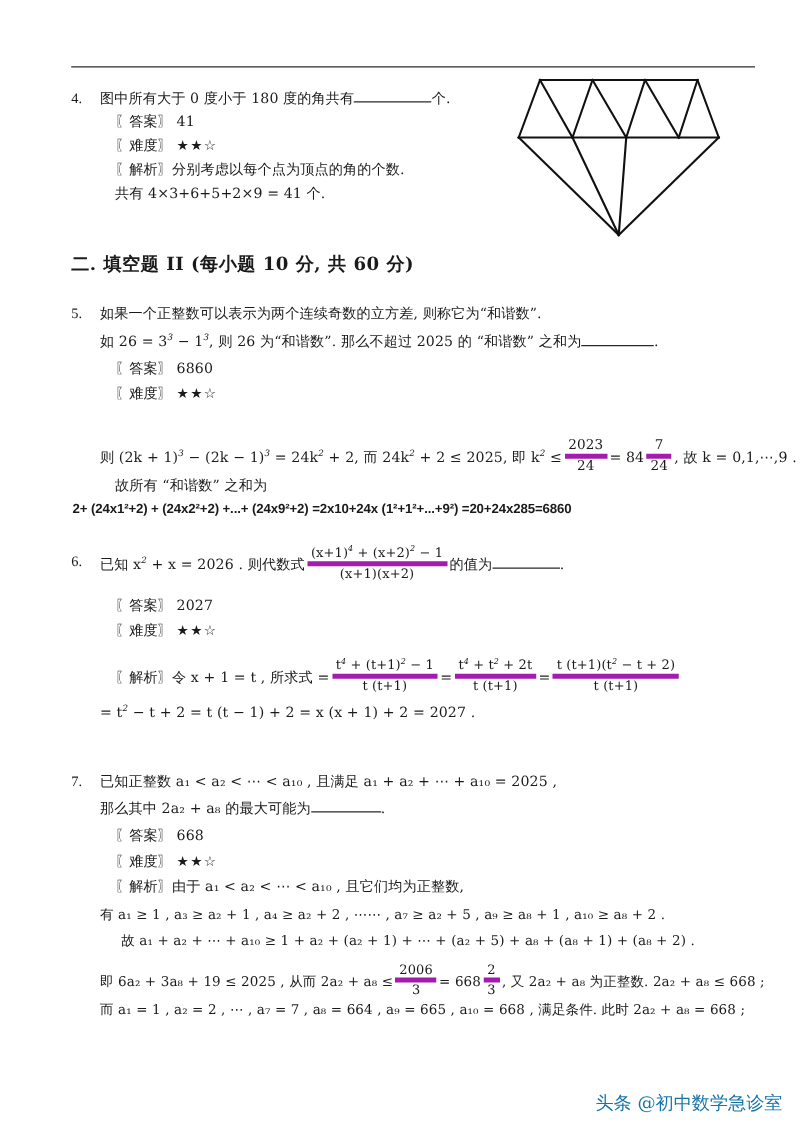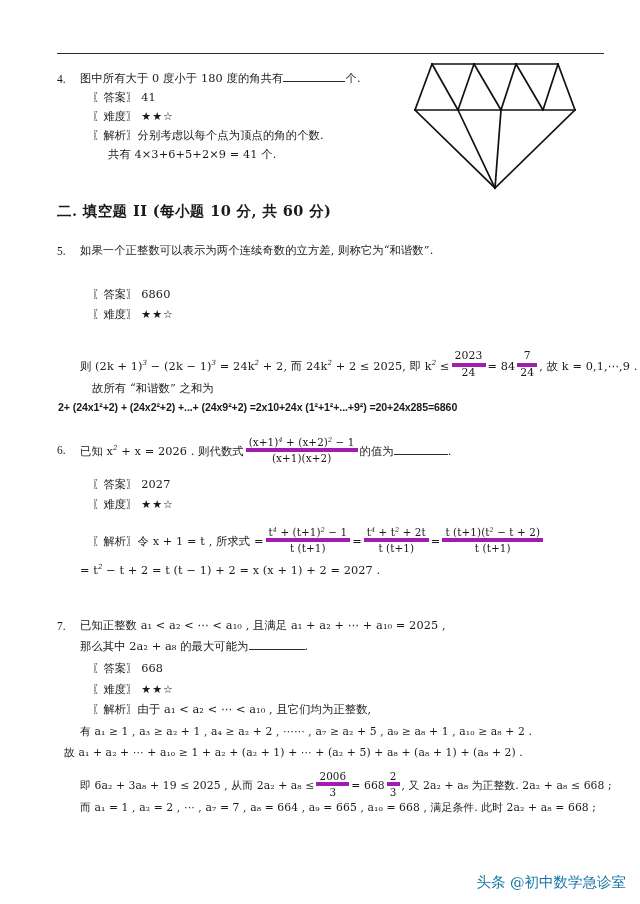--- a/index.html
+++ b/index.html
@@ -159,27 +159,30 @@
 
   <div class="blk cn" style="left:92px; top:111px;">
     <span>〖难度〗</span>
     <span class="stars">★★☆</span>
   </div>
 
   <div class="blk cn" style="left:92px; top:130px;">
     <span>〖解析〗</span><span>分别考虑以每个点为顶点的角的个数.</span>
   </div>
 
-  <div class="blk cn" style="left:108px; top:149px;">共有 4×3+6+5+2×9 = 41 个.</div>
+  <div class="blk cn" style="left:92px; top:149px;">共有 4×3+6+5+2×9 = 41 个.</div>
 
   <div class="sec-title" style="left:57px; top:202px;">二. 填空题 II  (每小题 10 分, 共 60 分)</div>
 
   <div class="qnum" style="left:57px; top:245px;">5.</div>
   <div class="blk cn" style="left:80px; top:245px;">如果一个正整数可以表示为两个连续奇数的立方差, 则称它为“和谐数”.</div>
 
+  <div class="blk cn" style="left:80px; top:267px;">
+    <span>如 26 = 3</span><sup class="e">3</sup><span> − 1</span><sup class="e">3</sup><span>, 则 26 为“和谐数”. 那么不超过 2025 的 “和谐数” 之和为</span><span class="blank-line" style="width:58px;"></span><span>.</span>
+  </div>
 
   <div class="blk cn" style="left:92px; top:289px;">
     <span>〖答案〗</span>
     <span>6860</span>
   </div>
 
   <div class="blk cn" style="left:92px; top:309px;">
     <span>〖难度〗</span>
     <span class="stars">★★☆</span>
   </div>
@@ -232,21 +235,21 @@
     <span>〖难度〗</span>
     <span class="stars">★★☆</span>
   </div>
 
   <div class="blk cn" style="left:92px; top:704px;">
     <span>〖解析〗</span><span>由于 a₁ &lt; a₂ &lt; ⋯ &lt; a₁₀ , 且它们均为正整数,</span>
   </div>
 
   <div class="blk cn" style="left:80px; top:727px; font-size:10.8px;">有 a₁ ≥ 1 ,  a₃ ≥ a₂ + 1 ,  a₄ ≥ a₂ + 2 ,  ⋯⋯ ,  a₇ ≥ a₂ + 5 ,  a₉ ≥ a₈ + 1 ,  a₁₀ ≥ a₈ + 2 .</div>
 
-  <div class="blk cn" style="left:64px; top:748px; font-size:10.8px;">故 a₁ + a₂ + ⋯ + a₁₀ ≥ 1 + a₂ + (a₂ + 1) + ⋯ + (a₂ + 5) + a₈ + (a₈ + 1) + (a₈ + 2) .</div>
+  <div class="blk cn" style="left:97px; top:748px; font-size:10.8px;">故 a₁ + a₂ + ⋯ + a₁₀ ≥ 1 + a₂ + (a₂ + 1) + ⋯ + (a₂ + 5) + a₈ + (a₈ + 1) + (a₈ + 2) .</div>
 
   <div class="blk cn" style="left:80px; top:772px; font-size:10.8px;">
     <span>即 6a₂ + 3a₈ + 19 ≤ 2025 , 从而 2a₂ + a₈ ≤</span><span class="frac"><span class="num">2006</span><span class="den">3</span></span><span>= 668</span><span class="frac"><span class="num">2</span><span class="den">3</span></span><span>, 又 2a₂ + a₈ 为正整数. 2a₂ + a₈ ≤ 668 ;</span>
   </div>
 
   <div class="blk cn" style="left:80px; top:803px; font-size:10.8px;">而 a₁ = 1 ,  a₂ = 2 ,  ⋯ ,  a₇ = 7 ,  a₈ = 664 ,  a₉ = 665 ,  a₁₀ = 668 , 满足条件. 此时 2a₂ + a₈ = 668 ;</div>
 
   <div class="watermark">头条 @初中数学急诊室</div>
 
 </div>

